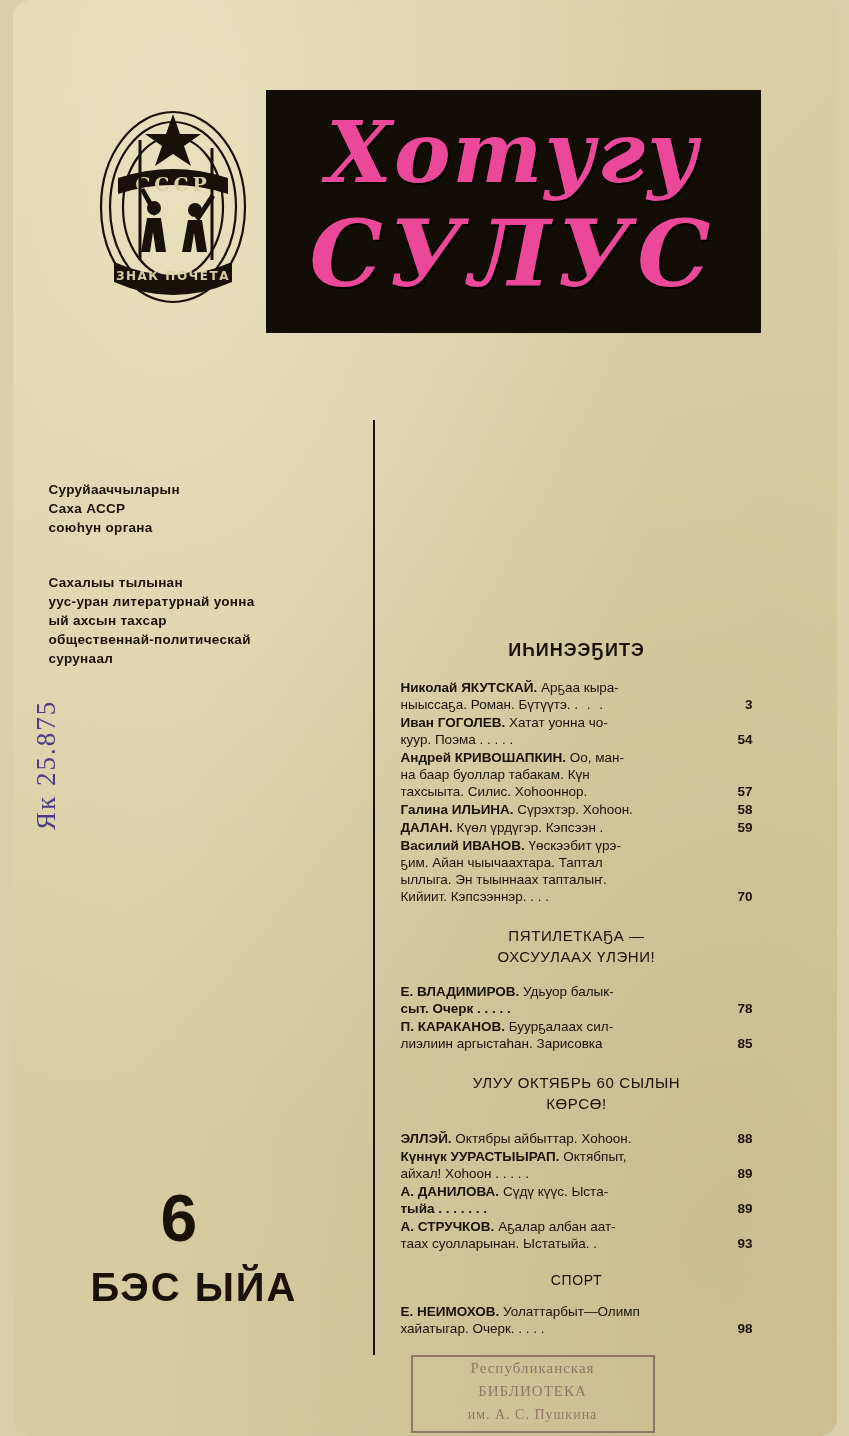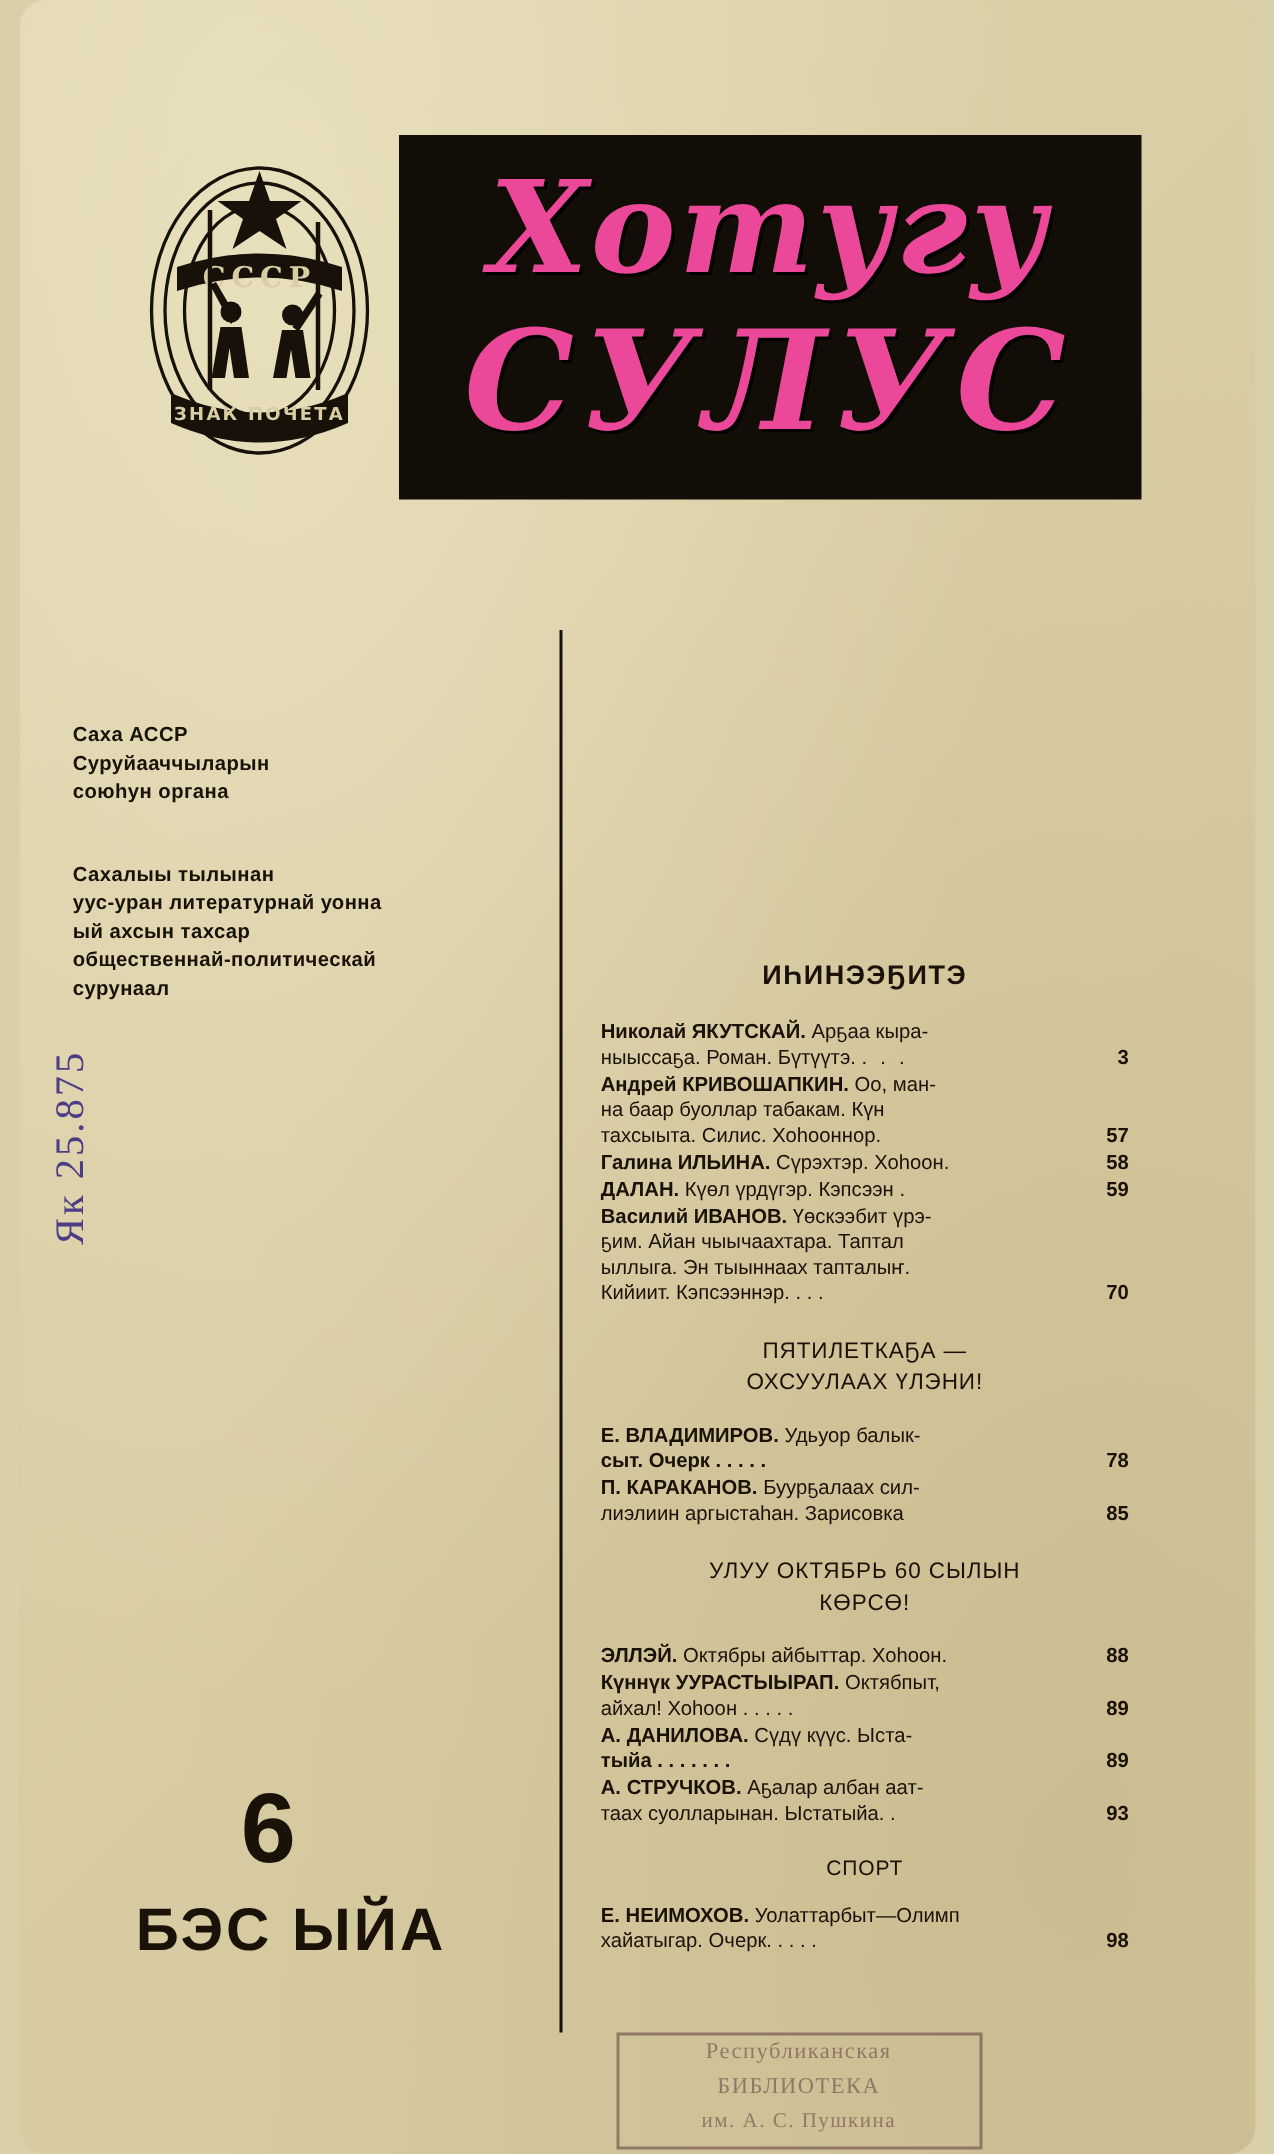--- a/index.html
+++ b/index.html
@@ -252,22 +252,22 @@
     </div>
 
     <div class="title-block">
       <div class="title-word w1">Хотугу</div>
       <div class="title-word w2">СУЛУС</div>
     </div>
   </div>
 
   <div class="left-col">
     <div>
+      <div class="org-line">Суруйааччыларын</div>
       <div class="org-line">Саха АССР</div>
-      <div class="org-line">Суруйааччыларын</div>
       <div class="org-line">союһун органа</div>
     </div>
     <div class="desc-block">
       <div>Сахалыы тылынан</div>
       <div>уус-уран литературнай уонна</div>
       <div>ый ахсын тахсар</div>
       <div>общественнай-политическай</div>
       <div>сурунаал</div>
     </div>
   </div>
@@ -284,20 +284,27 @@
 
     <div class="entry">
       <div class="etext">
         <span class="au">Николай ЯКУТСКАЙ.</span><span> Арҕаа кыра-</span><br>
         <span>ныыссаҕа. Роман. Бүтүүтэ.</span>
         <span class="dots">. .  .</span>
       </div>
       <div class="epage">3</div>
     </div>
 
+    <div class="entry">
+      <div class="etext">
+        <span class="au">Иван ГОГОЛЕВ.</span><span> Хатат уонна чо-</span><br>
+        <span>куур.  Поэма  .  .  .  .  .</span>
+      </div>
+      <div class="epage">54</div>
+    </div>
 
     <div class="entry">
       <div class="etext">
         <span class="au">Андрей КРИВОШАПКИН.</span><span> Оо, ман-</span><br>
         <span>на баар буоллар табакам. Күн</span><br>
         <span>тахсыыта. Силис. Хоһооннор.</span>
       </div>
       <div class="epage">57</div>
     </div>
 

